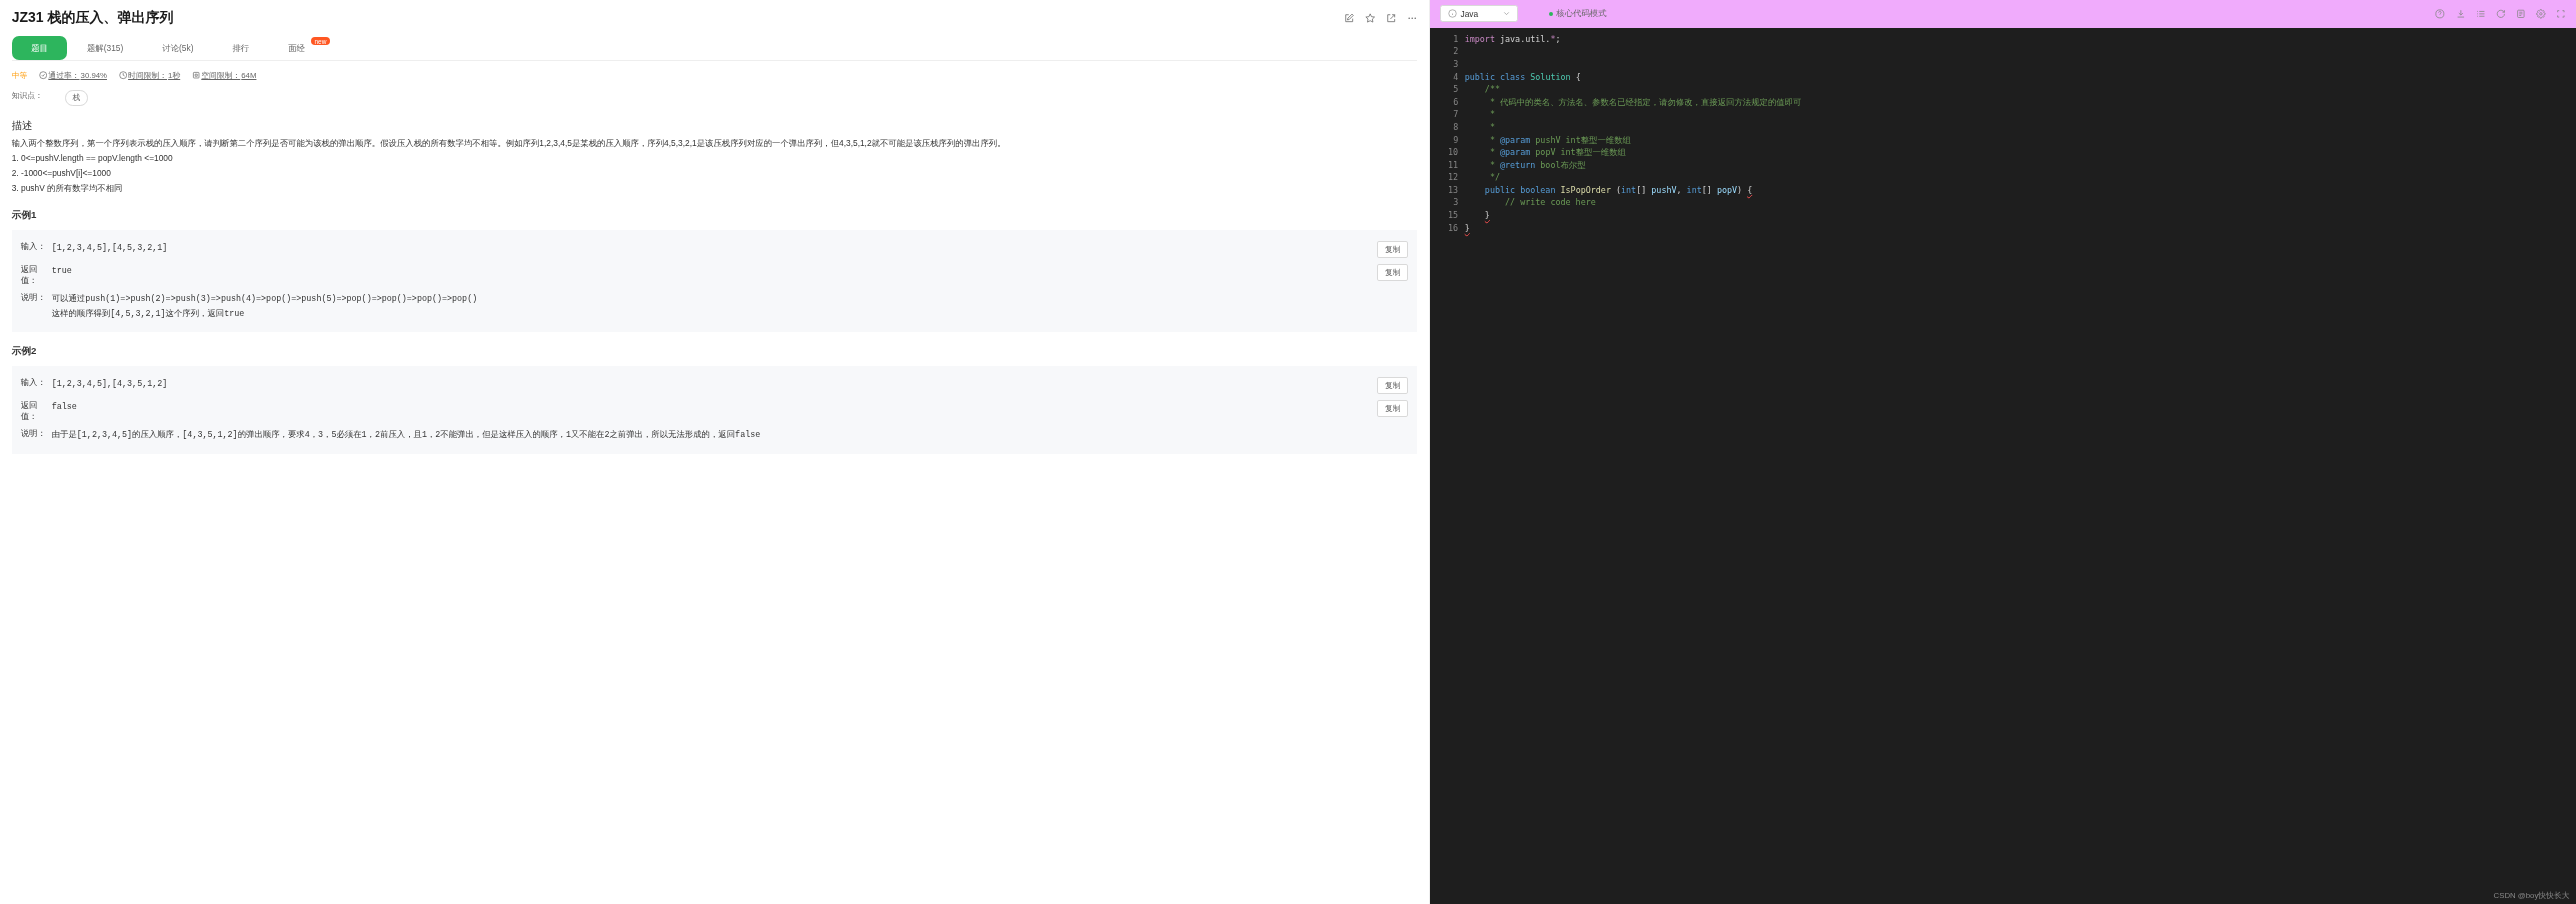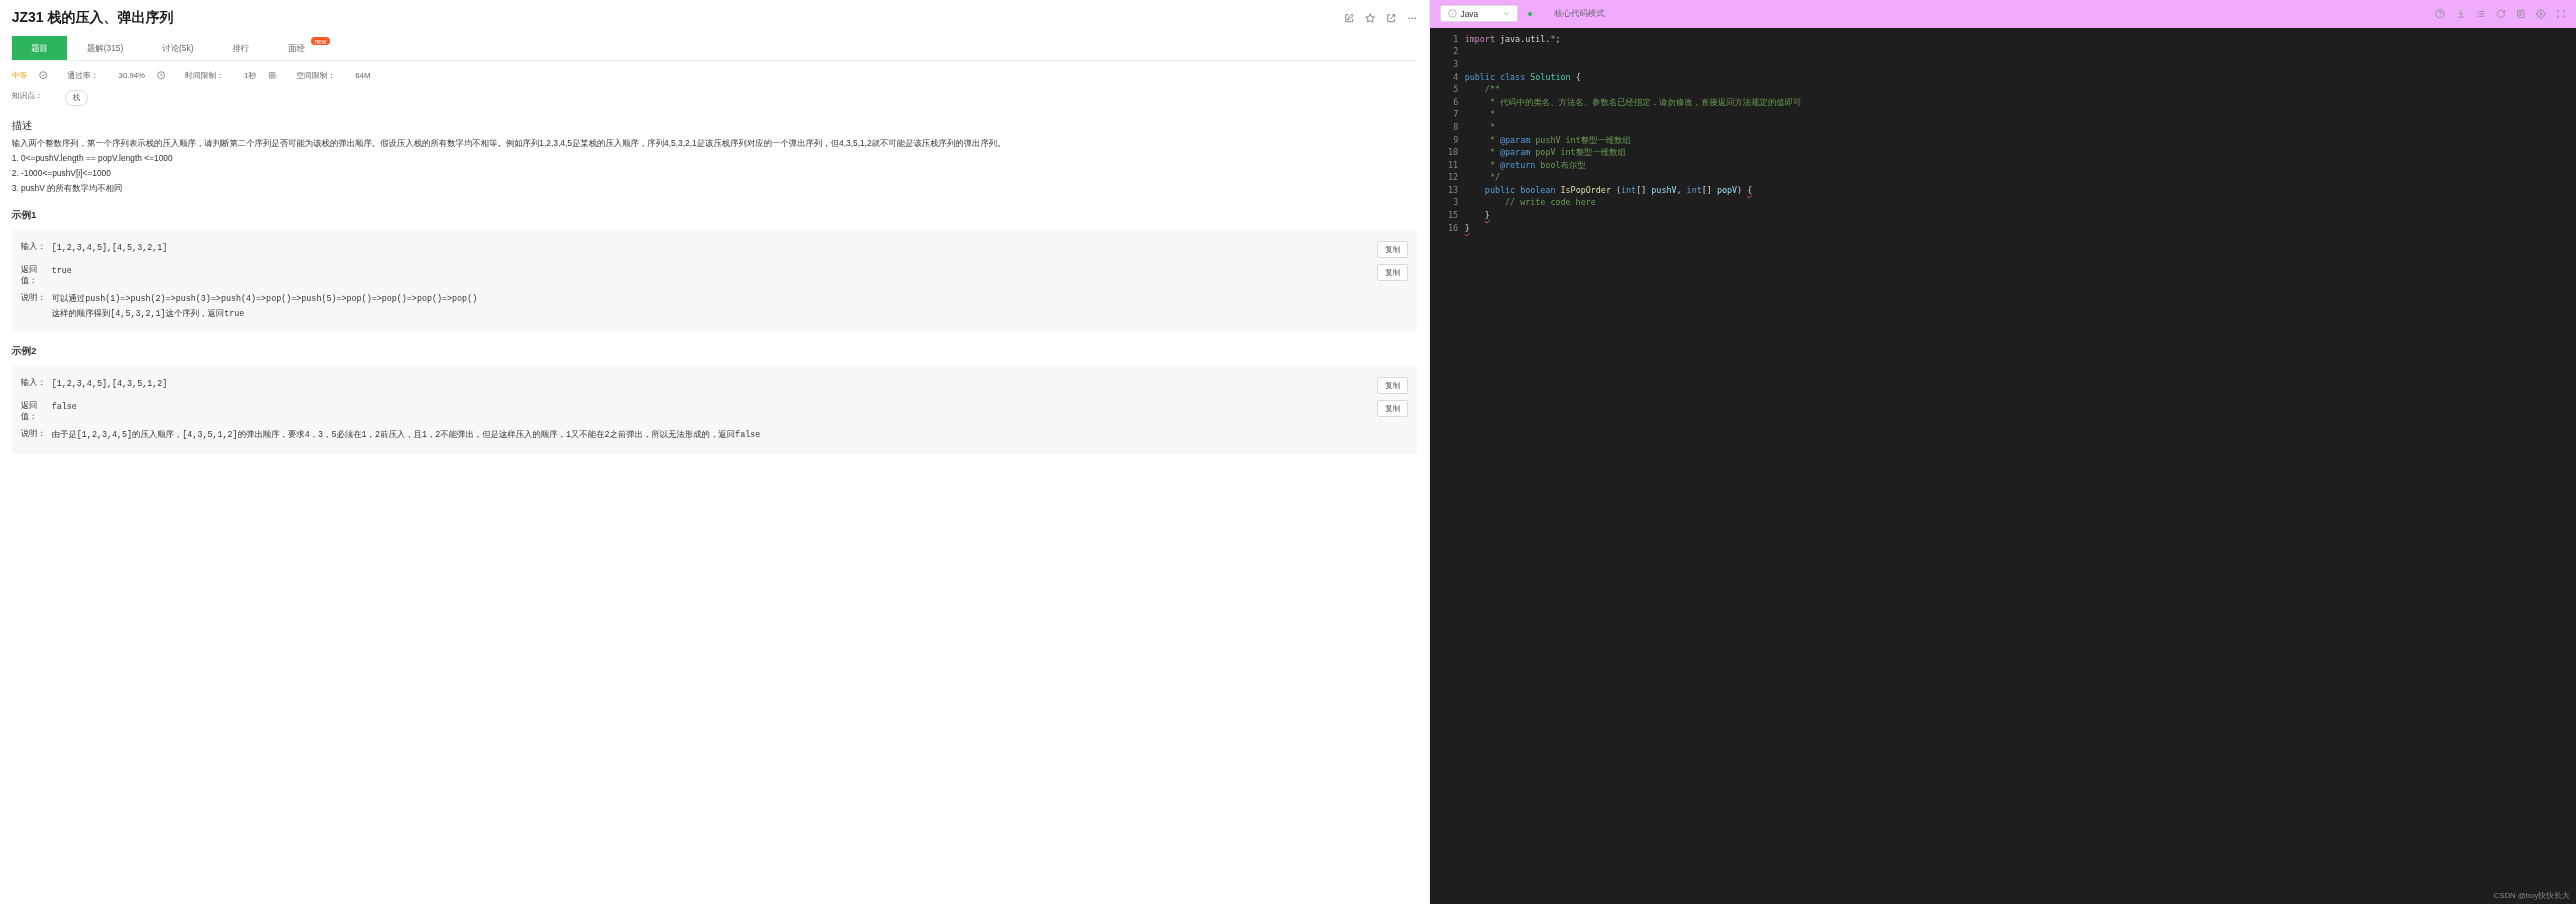--- a/index.html
+++ b/index.html
@@ -10,27 +10,27 @@
     
     
     .title-row { display: flex; justify-content: space-between; align-items: center; margin-bottom: 9px; }
     .title-text { font-size: 14px; font-weight: 600; color: #1a1a1a; }
     .title-actions { display: flex; gap: 10.4px; align-items: center; color: #666; }
     .title-actions svg { width: 10.4px; height: 10.4px; cursor: pointer; }
     
     
     .tabs { display: flex; gap: 0; border-bottom: 0.6px solid #eee; margin-bottom: 9px; position: relative; }
     .tab { padding: 6.5px 19.5px; font-size: 8.4px; color: #666; cursor: pointer; position: relative; }
-    .tab.active { background: #2db55d; color: #fff; }
+    .tab.active { background: #2db55d; color: #fff; border-radius: 7px; }
     .badge-new { position: absolute; top: 1.3px; right: -5.2px; background: #ff5722; color: #fff; font-size: 6.5px; padding: 0.6px 3.2px; border-radius: 3.9px; }
     
     
     .meta-row { display: flex; gap: 11.7px; font-size: 7.8px; color: #666; margin-bottom: 9px; flex-wrap: wrap; margin-top: 8px; }
     .meta-difficulty { color: #ffa116; }
-    .meta-item { display: flex; align-items: center; gap: 20px; }
+    .meta-item { display: flex; align-items: center; gap: 1px; text-decoration: underline; }
     .meta-item svg { width: 8.4px; height: 8.4px; }
     
     
     .knowledge-row { display: flex; align-items: flex-start; gap: 22px; margin-bottom: 13px; font-size: 7.8px; }
     .knowledge-label { color: #666; }
     .knowledge-tag { border: 0.6px solid #d9d9d9; padding: 1.3px 6.5px; border-radius: 7.8px; font-size: 7.8px; color: #666; }
     
     
     .section-heading { font-size: 10.4px; font-weight: 400; margin-bottom: 3px; }
     .description-text { font-size: 8.4px; line-height: 1.8; color: #333; margin-bottom: 13px; }
@@ -41,21 +41,21 @@
     .example-row { display: flex; align-items: flex-start; padding: 3.2px 0; font-size: 8.4px; }
     .example-label { flex: 0 0 31px; color: #333; }
     .example-value { flex: 1; font-family: "Courier New", monospace; color: #333; line-height: 1.7; }
     .copy-btn { padding: 1.9px 6.5px; border: 0.6px solid #d9d9d9; background: #fff; font-size: 7.8px; color: #666; cursor: pointer; border-radius: 1.9px; }
     
     
     .editor-toolbar { background: #f0abfc; display: flex; align-items: center; padding: 5.2px 10.4px; justify-content: space-between; }
     .toolbar-left { display: flex; align-items: center; gap: 10.4px; }
     .lang-select { display: flex; align-items: center; gap: 3.9px; background: #fff; border: 0.6px solid #d9d9d9; padding: 2.6px 6.5px; border-radius: 2.6px; font-size: 8.4px; cursor: pointer; min-width: 78px; justify-content: space-between; }
     .lang-select svg { width: 9px; height: 9px; }
-    .mode-text { display: flex; align-items: center; gap: 22px; font-size: 8.4px; color: #666; }
+    .mode-text { display: flex; align-items: center; gap: 3px; font-size: 8.4px; color: #666; margin-left: 21px; }
     .mode-dot { width: 3.9px; height: 3.9px; background: #2db55d; border-radius: 50%; }
     .toolbar-right { display: flex; align-items: center; gap: 10.4px; color: #888; }
     .toolbar-right svg { width: 9.7px; height: 9.7px; cursor: pointer; }
     
     
     .editor { flex: 1; display: flex; background: #1e1e1e; font-family: "Consolas", "Monaco", monospace; font-size: 8.4px; line-height: 1.5; overflow: auto; position: relative; }
     .gutter { flex: 0 0 35px; text-align: right; padding: 5.2px 6.5px 5.2px 0; color: #858585; user-select: none; }
     .gutter-line { height: 12.6px; }
     .code-area { flex: 1; padding: 5.2px 0; color: #d4d4d4; }
     .code-line { height: 12.6px; white-space: pre; }

